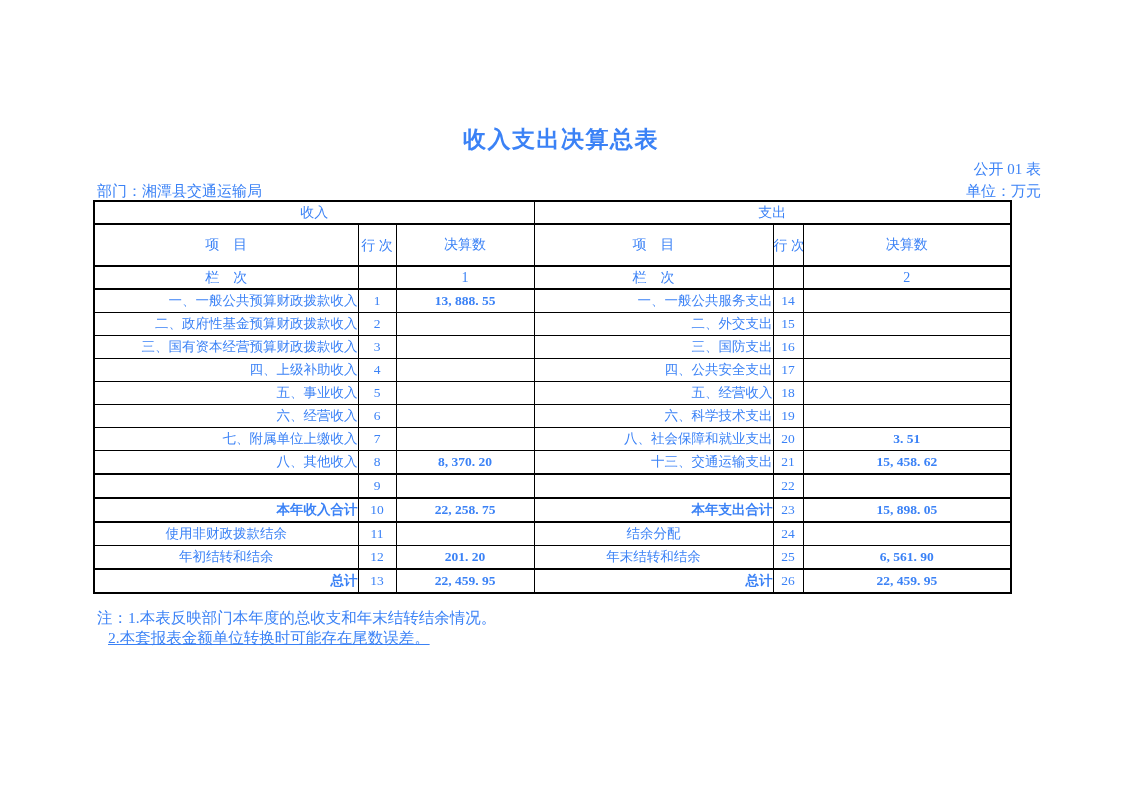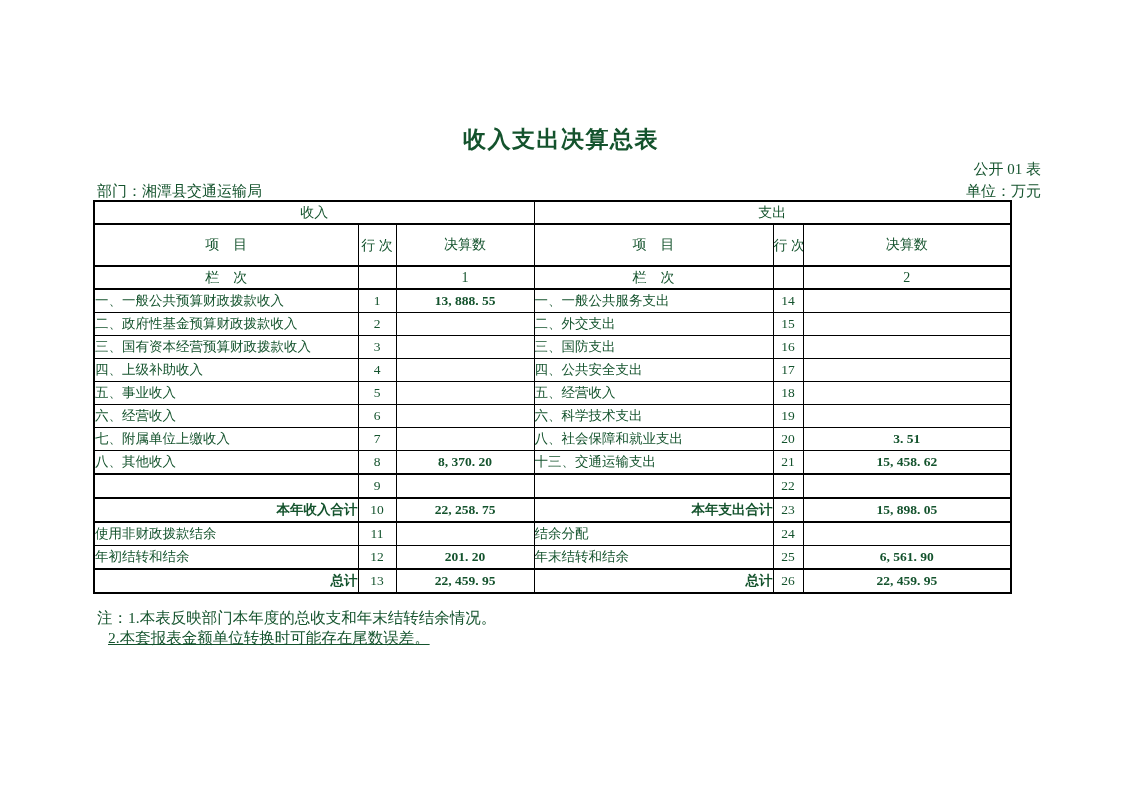--- a/index.html
+++ b/index.html
@@ -1,21 +1,21 @@
 <!DOCTYPE html>
 <html><head>
 <meta charset="utf-8">
 <style>
   html,body{margin:0;padding:0;background:#e8e8e8;}
   .page{
     position:relative;
     width:1122px;height:793px;
     background:#ffffff;
     font-family:"Liberation Serif","DejaVu Serif",serif;
-    color:#14532d;
+    color:#3b82f6;
     overflow:hidden;
   }
   .page-title{
     position:absolute;top:124px;left:0;width:100%;
     text-align:center;
     font-size:23px;font-weight:bold;letter-spacing:1.5px;
   }
   .meta{position:absolute;font-size:15px;white-space:nowrap;}
   .table-code{top:160px;right:81px;text-align:center;}
   .department{top:182px;left:97px;}
@@ -32,24 +32,24 @@
     border:1px solid #000;
     font-size:13.5px;
     padding:0;
     overflow:hidden;
     white-space:nowrap;
   }
   tr.r-top td{height:21px;text-align:center;font-size:14px;border-bottom-width:2px;}
   tr.r-head td{height:40px;text-align:center;font-size:14px;border-bottom-width:2px;}
   tr.r-lanci td{height:21px;text-align:center;font-size:14px;border-bottom-width:2px;}
   tr.data td{height:22px;}
-  td.item{text-align:left;padding-left:6px;}
+  td.item{text-align:right;padding-left:6px;}
   td.rn{text-align:center;}
   td.amt{text-align:center;padding-right:6px;font-weight:bold;}
-  td.center{text-align:left;padding-left:0;}
+  td.center{text-align:center;padding-left:0;}
   td.total{text-align:right;padding-left:0;font-weight:bold;font-size:14px;}
   td.mid{border-left-width:2px;}
   tr.b2 td{border-bottom-width:2px;}
   td.rowno-head{white-space:pre-line;line-height:17px;}
 
   .notes{position:absolute;left:97px;top:608px;font-size:15.5px;line-height:20px;}
   .note2{margin-left:11px;text-decoration:underline;}
 </style>
 </head>
 <body>

